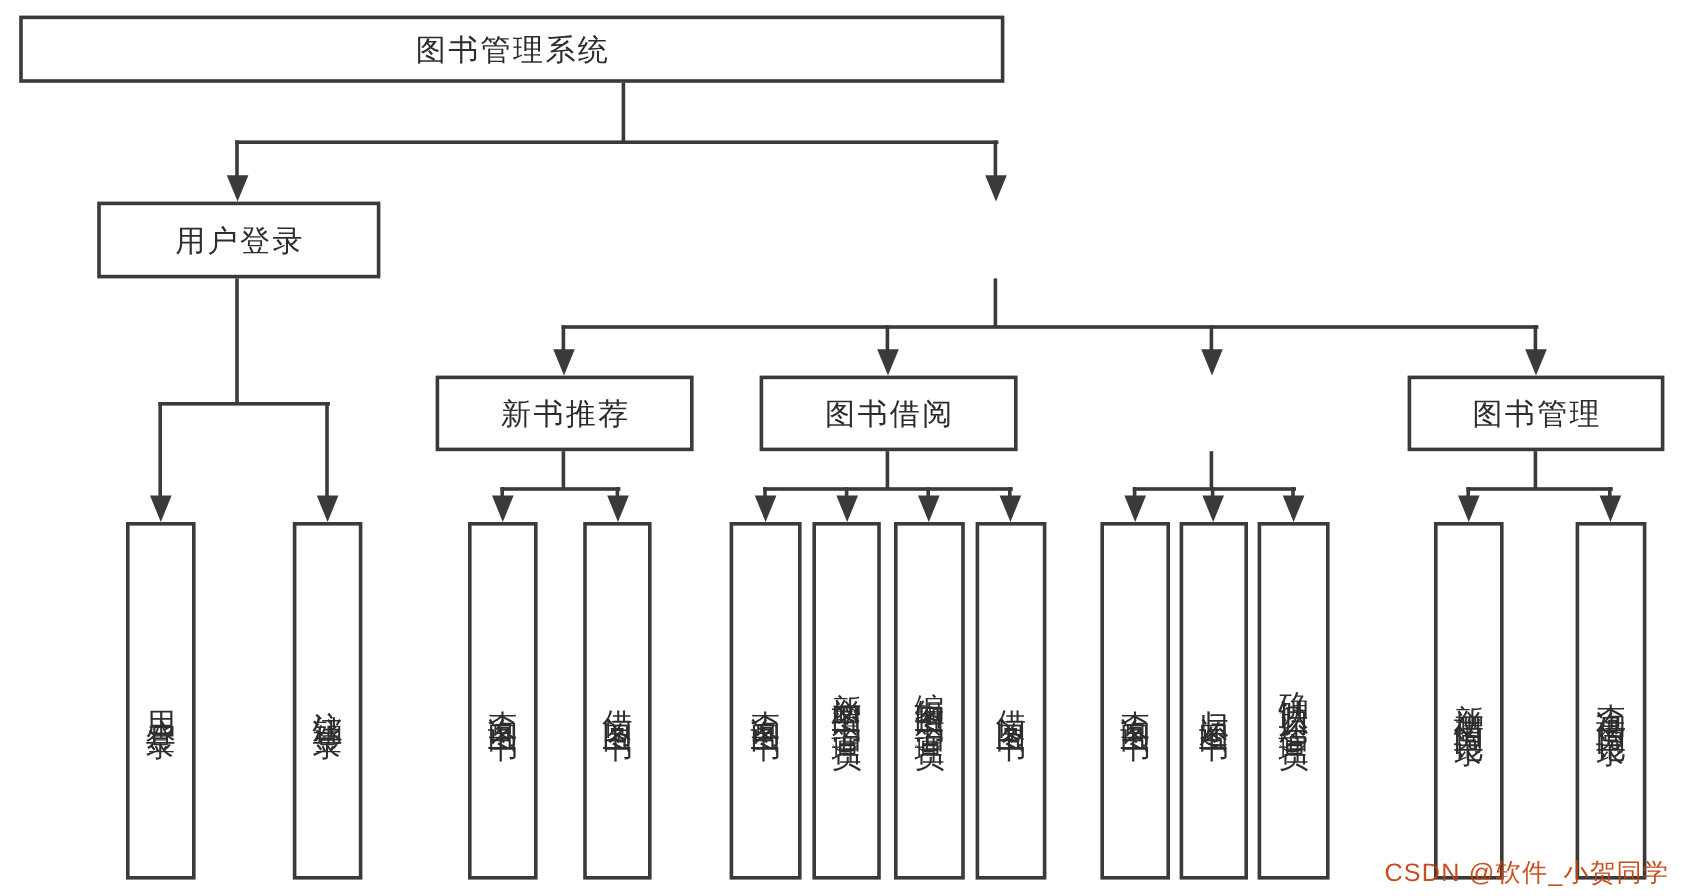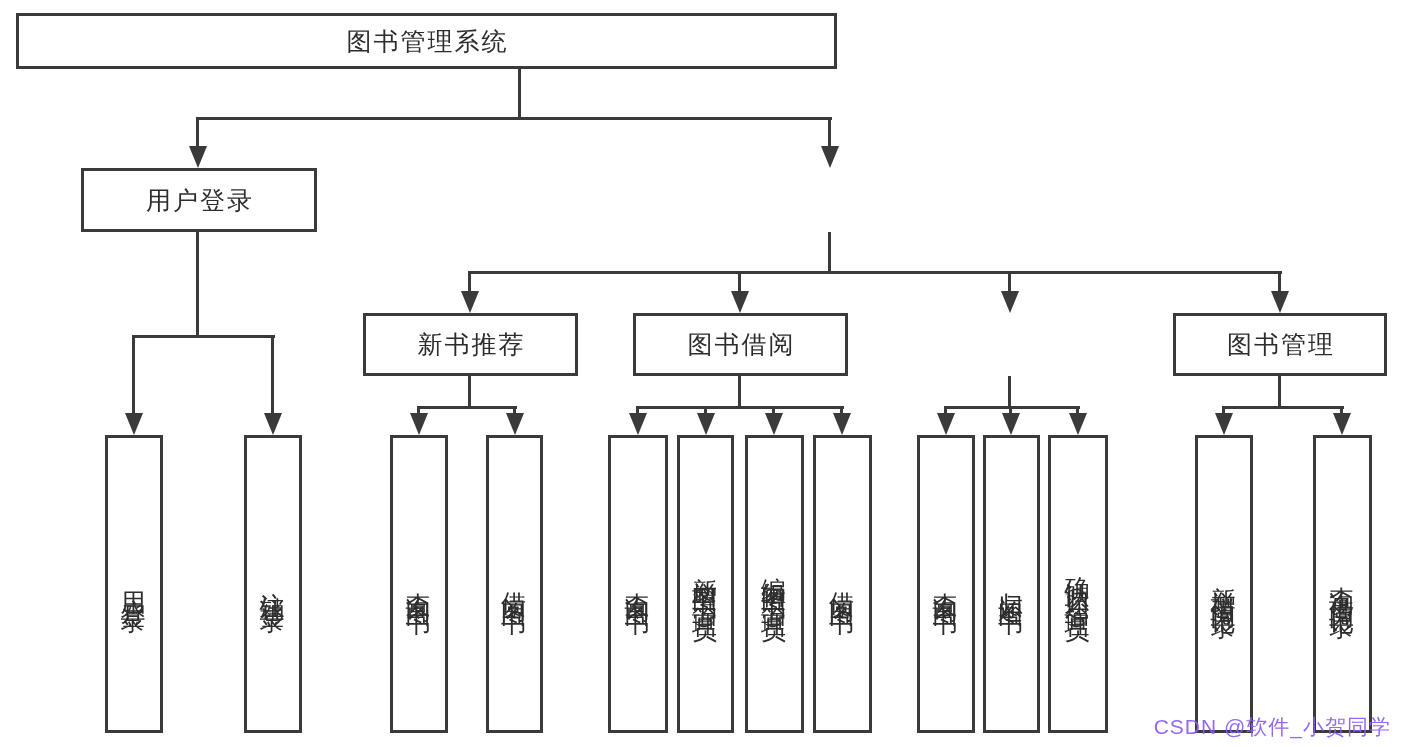--- a/index.html
+++ b/index.html
@@ -41,21 +41,21 @@
     width: 0; height: 0;
     border-left: 9px solid transparent;
     border-right: 9px solid transparent;
     border-top: 22px solid #3a3a3a;
   }
   .watermark {
     position: absolute;
     right: 14px;
     bottom: 6px;
     font-size: 21px;
-    color: #8b5cf6;
+    color: #c2410c;
     opacity: 0.92;
     letter-spacing: 1px;
     z-index: 10;
     white-space: nowrap;
   }
 </style>
 </head>
 <body>
 
 <div class="canvas">

